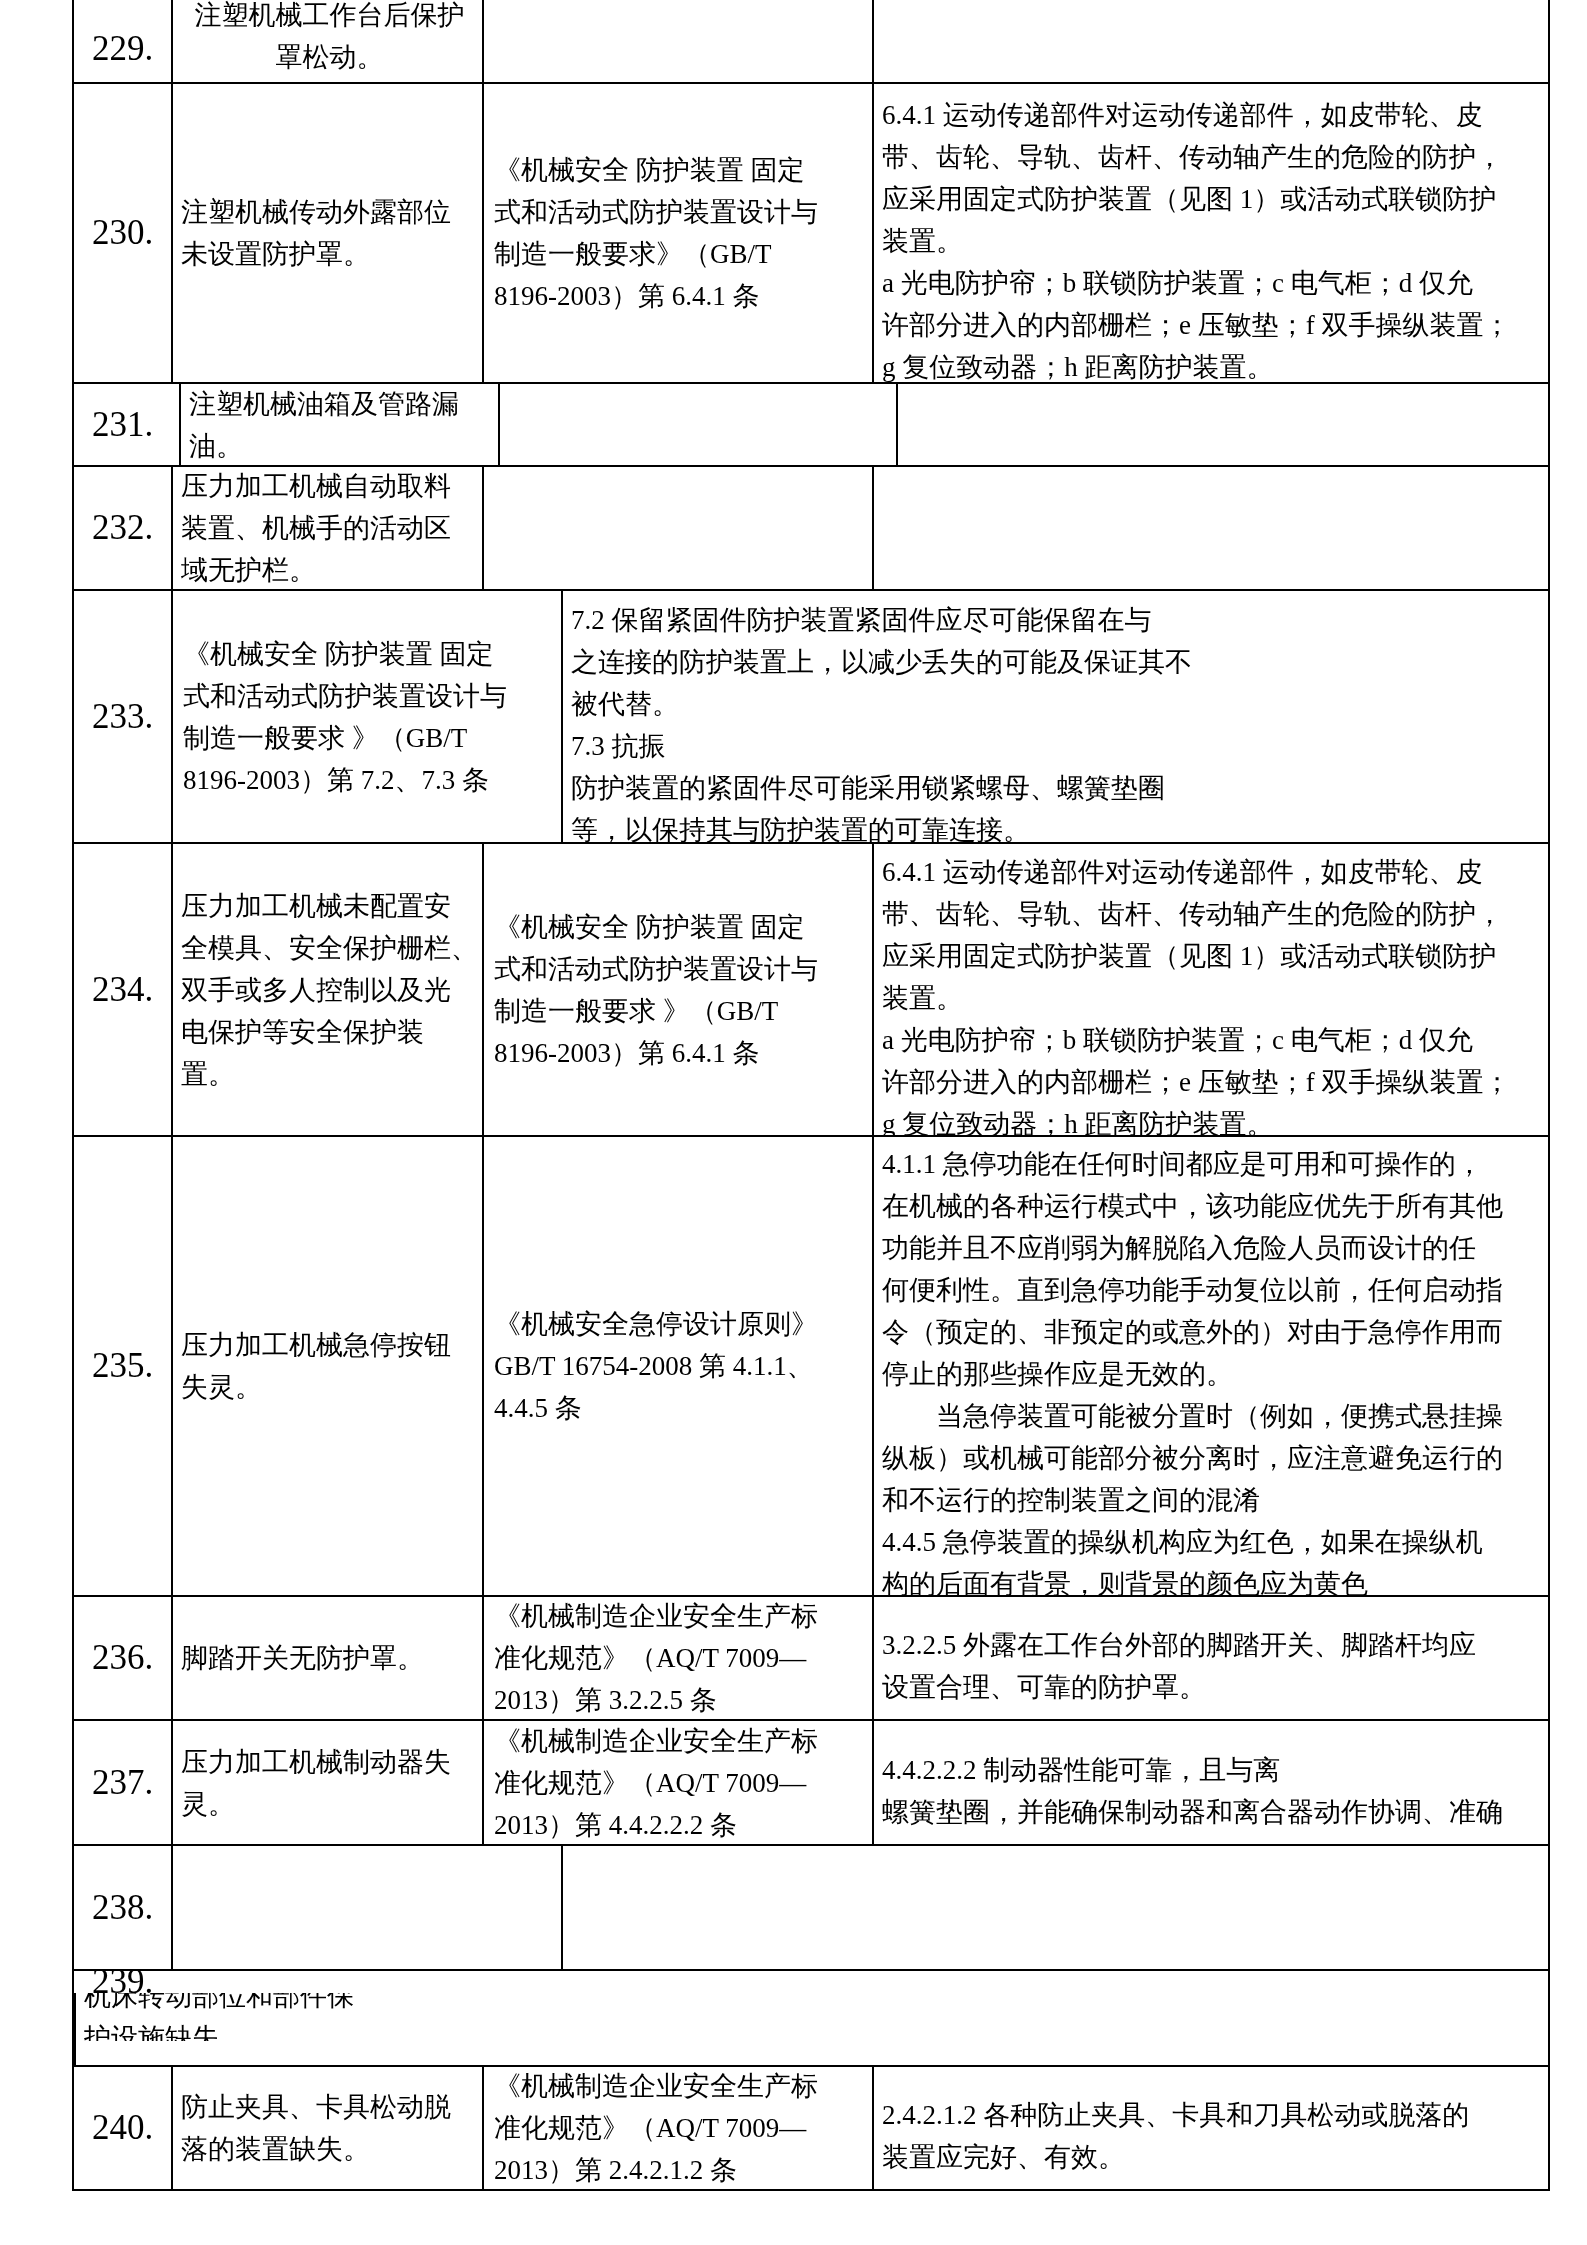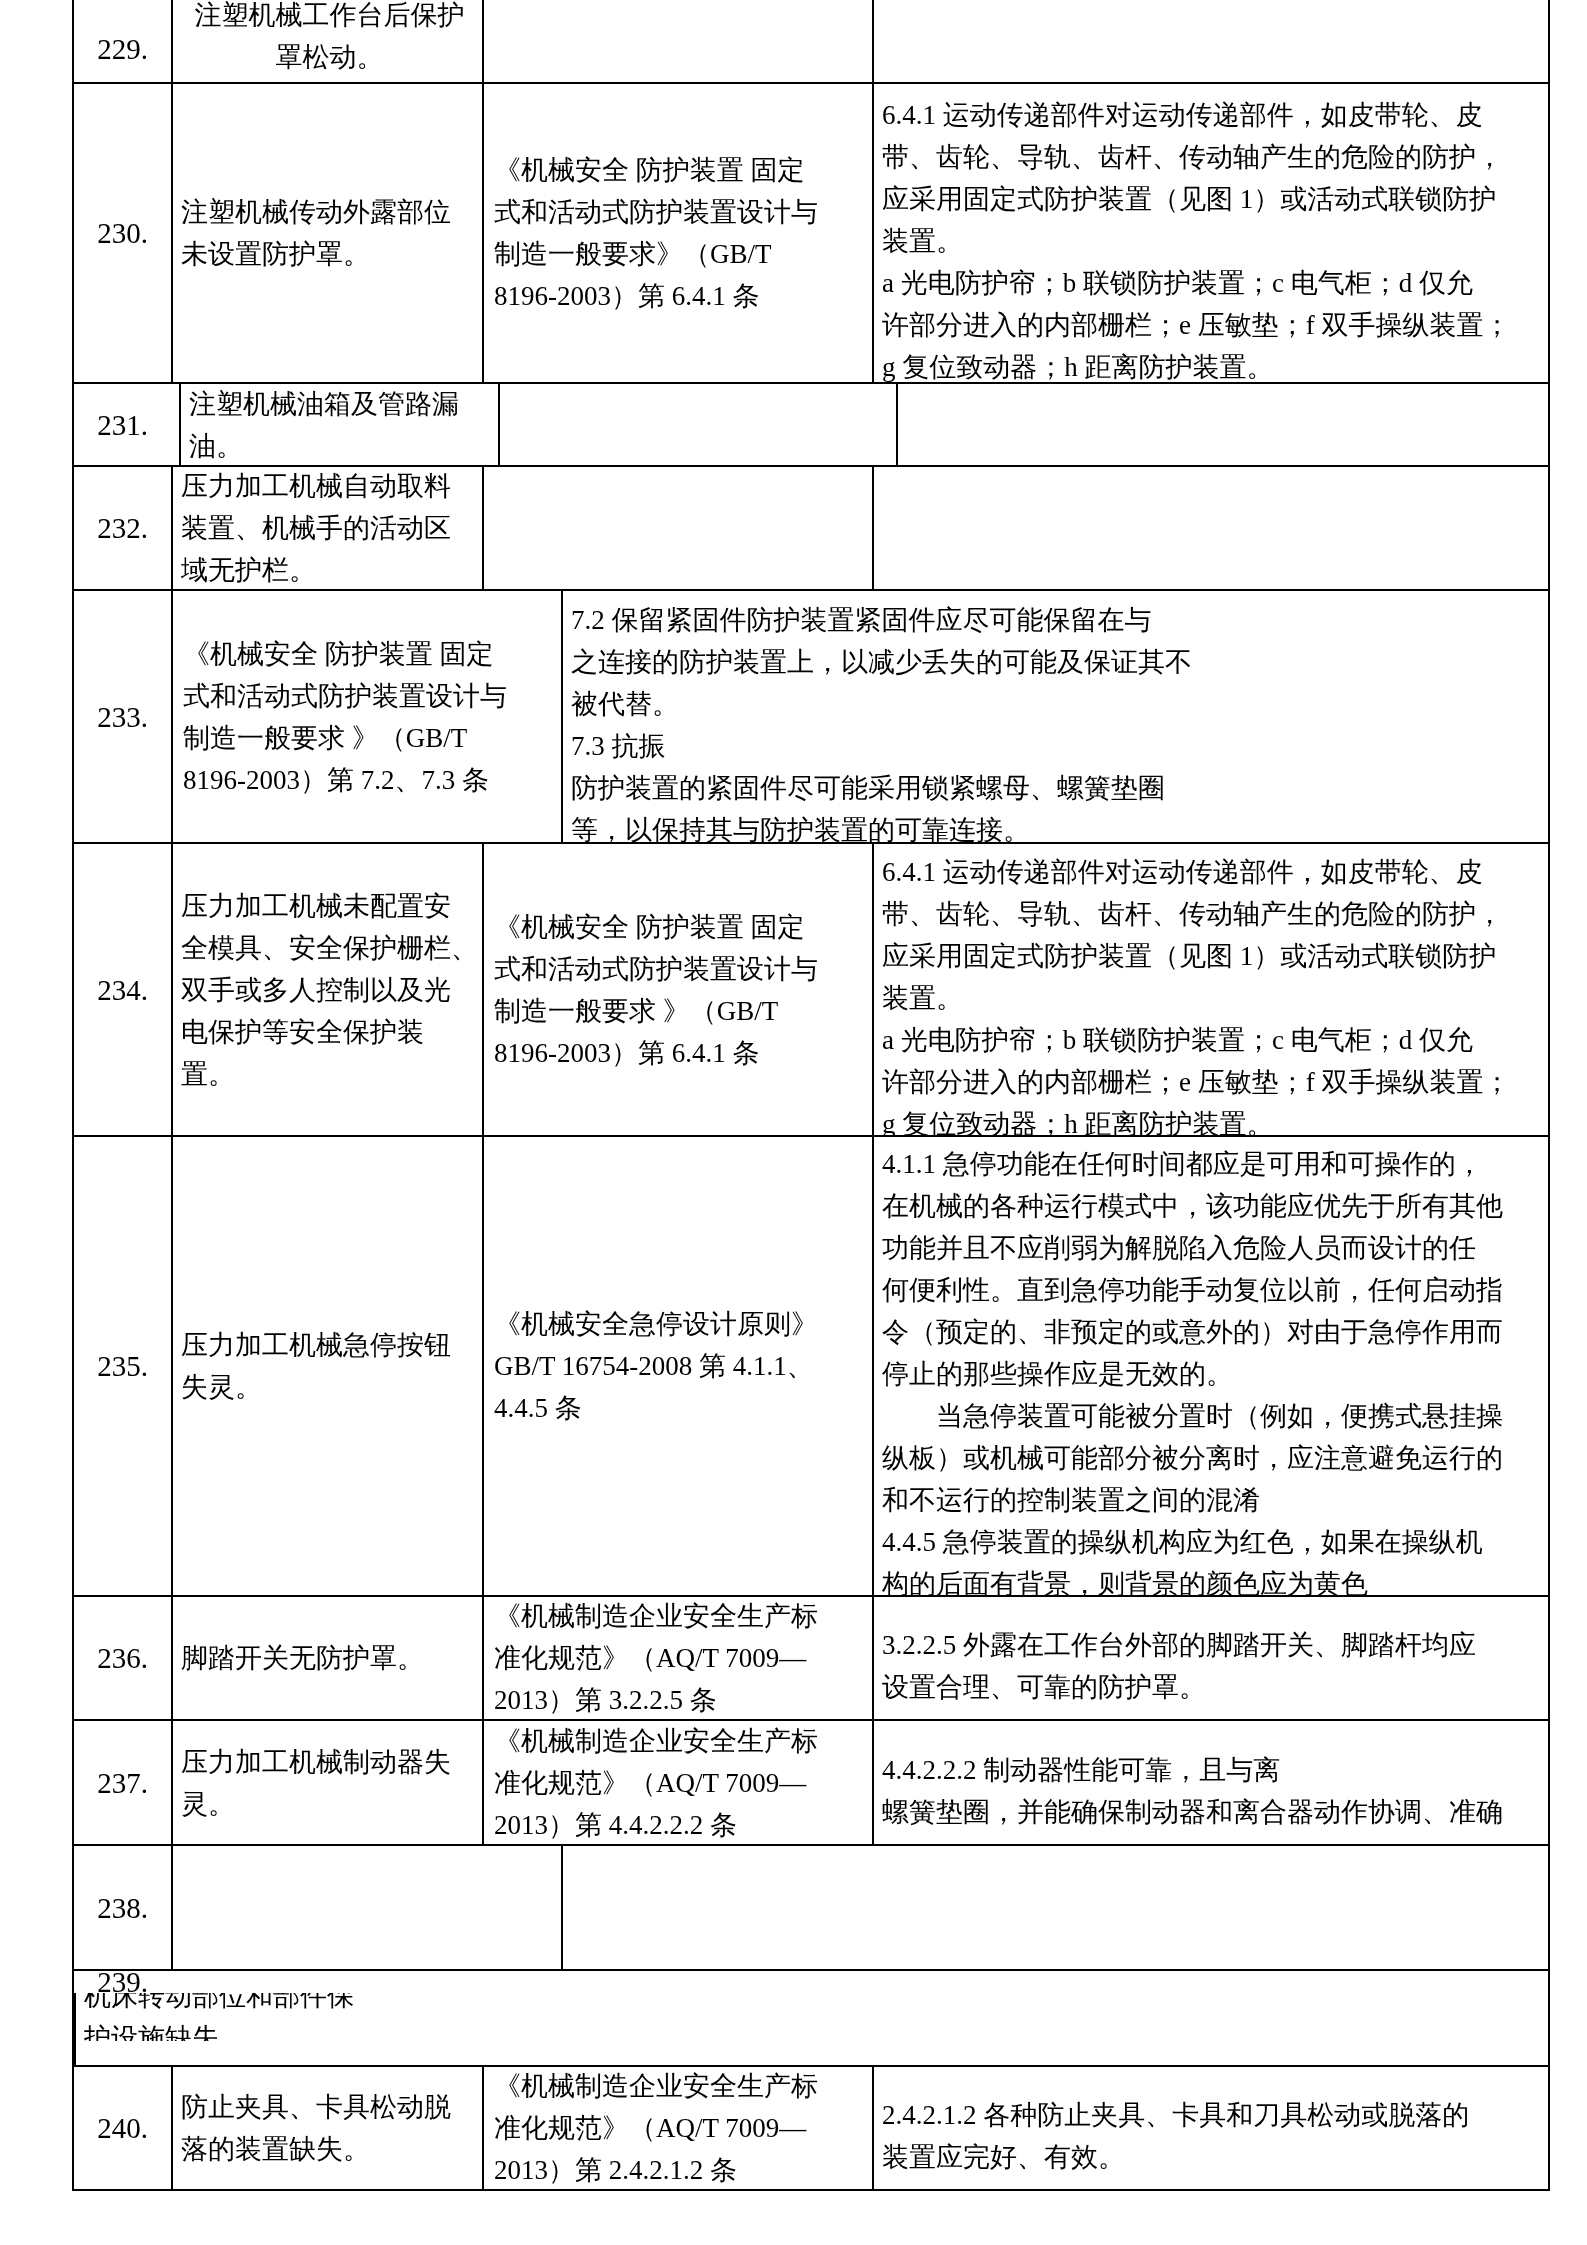--- a/index.html
+++ b/index.html
@@ -44,21 +44,21 @@
     white-space: pre-line;
     font-size: 27px;
     line-height: 42px;
   }
   .c-num {
     width: 97px;
     justify-content: center;
     text-align: center;
   }
   .c-num .txt {
-    font-size: 29px;
+    font-size: 35px;
   }
   .c-problem {
     width: 311px;
     border-left: 2px solid #000000;
     padding: 2px 4px 2px 8px;
   }
   .c-ref {
     width: 390px;
     border-left: 2px solid #000000;
     padding: 2px 4px 2px 10px;

